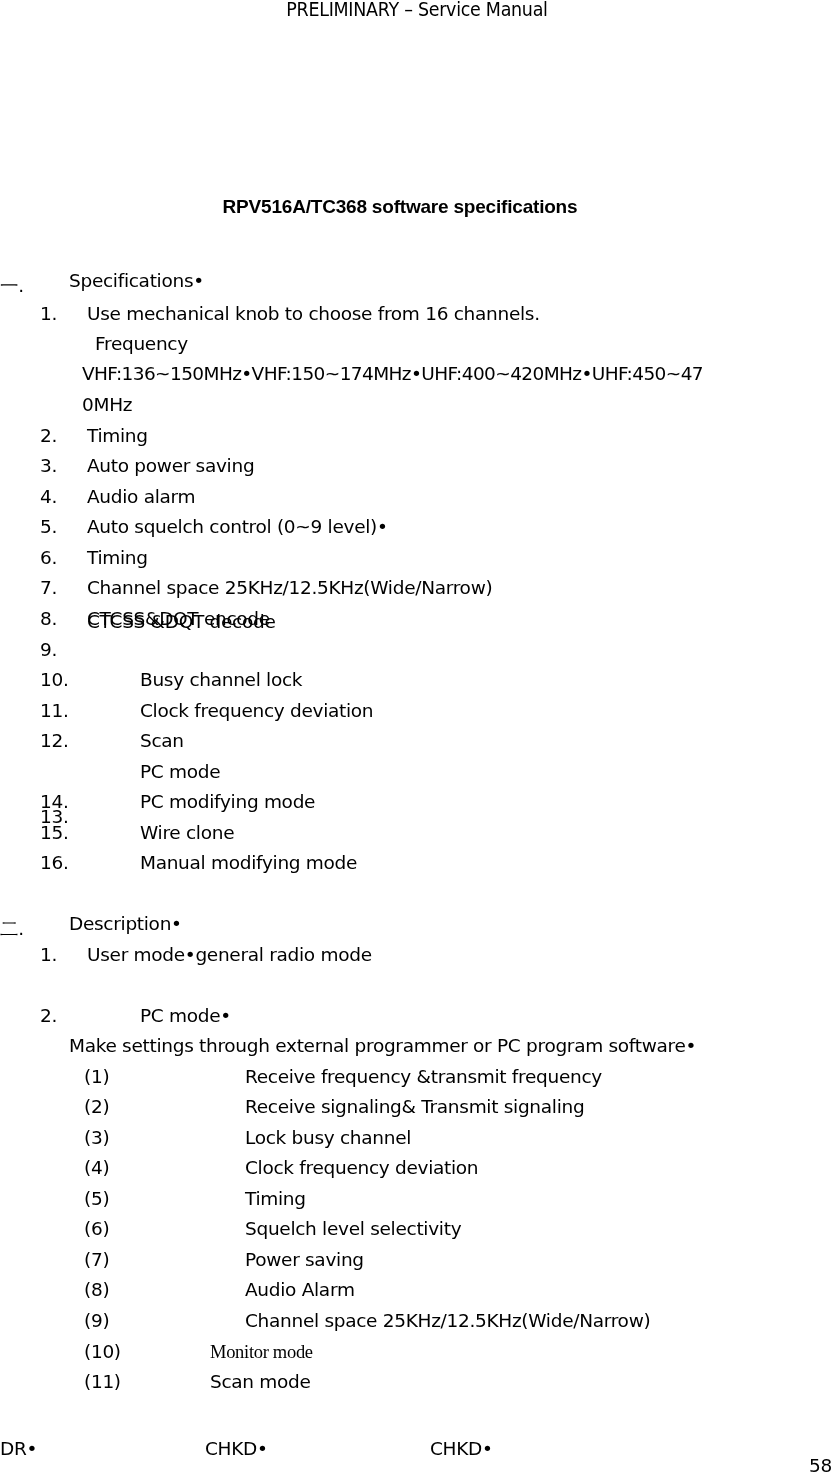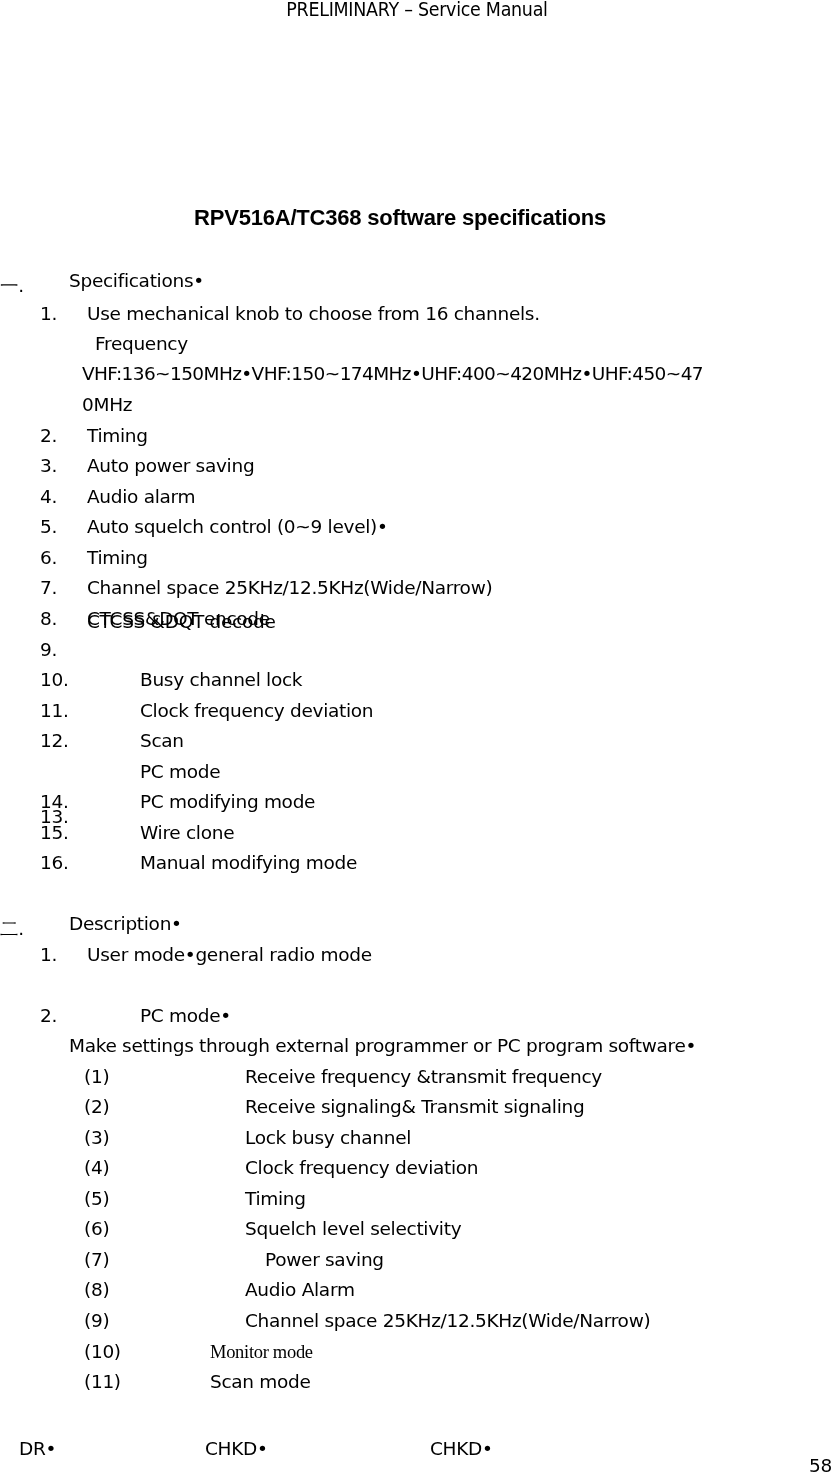--- a/index.html
+++ b/index.html
@@ -17,24 +17,24 @@
       font-size: 18.5px;
       letter-spacing: -0.3px;
     }
     .abs { position: absolute; white-space: nowrap; line-height: 1; }
     .header {
       top: 0px; left: 0; width: 834px; text-align: center;
       font-size: 19px;
       transform: scaleX(0.92);
     }
     .title {
-      top: 207px; left: 0; width: 800px; text-align: center;
+      top: 197px; left: 0; width: 800px; text-align: center;
       font-family: "Liberation Sans", sans-serif;
       font-weight: bold;
-      font-size: 22px;
+      font-size: 19px;
       letter-spacing: -0.2px;
     }
     .sec-num { left: 0px; }
     .sec-label { left: 69px; }
     .item-num { left: 40px; }
     .item-text { left: 87px; }
     .item-text-wide { left: 140px; }
     .sub-num { left: 84px; }
     .sub-text { left: 245px; }
     .sub-text-narrow { left: 210px; }
@@ -128,33 +128,33 @@
   <div class="abs sub-num" style="top:1159px;">(4)</div>
   <div class="abs sub-text" style="top:1159px;">Clock frequency deviation</div>
 
   <div class="abs sub-num" style="top:1190px;">(5)</div>
   <div class="abs sub-text" style="top:1190px;">Timing</div>
 
   <div class="abs sub-num" style="top:1220px;">(6)</div>
   <div class="abs sub-text" style="top:1220px;">Squelch level selectivity</div>
 
   <div class="abs sub-num" style="top:1251px;">(7)</div>
-  <div class="abs sub-text" style="top:1251px;margin-left:20px;">Power saving</div>
+  <div class="abs sub-text" style="top:1251px;">Power saving</div>
 
   <div class="abs sub-num" style="top:1281px;">(8)</div>
   <div class="abs sub-text" style="top:1281px;">Audio Alarm</div>
 
   <div class="abs sub-num" style="top:1312px;">(9)</div>
   <div class="abs sub-text" style="top:1312px;">Channel space 25KHz/12.5KHz(Wide/Narrow)</div>
 
   <div class="abs sub-num" style="top:1343px;">(10)</div>
   <div class="abs sub-text-narrow" style="top:1343px;font-family:Liberation Serif, serif;">Monitor mode</div>
 
   <div class="abs sub-num" style="top:1373px;">(11)</div>
   <div class="abs sub-text-narrow" style="top:1373px;">Scan mode</div>
 </div>
 
 <div>
-  <div class="abs footer-item" style="left:0px;margin-left:19px;">DR•</div>
+  <div class="abs footer-item" style="left:0px;">DR•</div>
   <div class="abs footer-item" style="left:205px;">CHKD•</div>
   <div class="abs footer-item" style="left:430px;">CHKD•</div>
   <div class="abs page-num">58</div>
 </div>
 
 </body></html>

